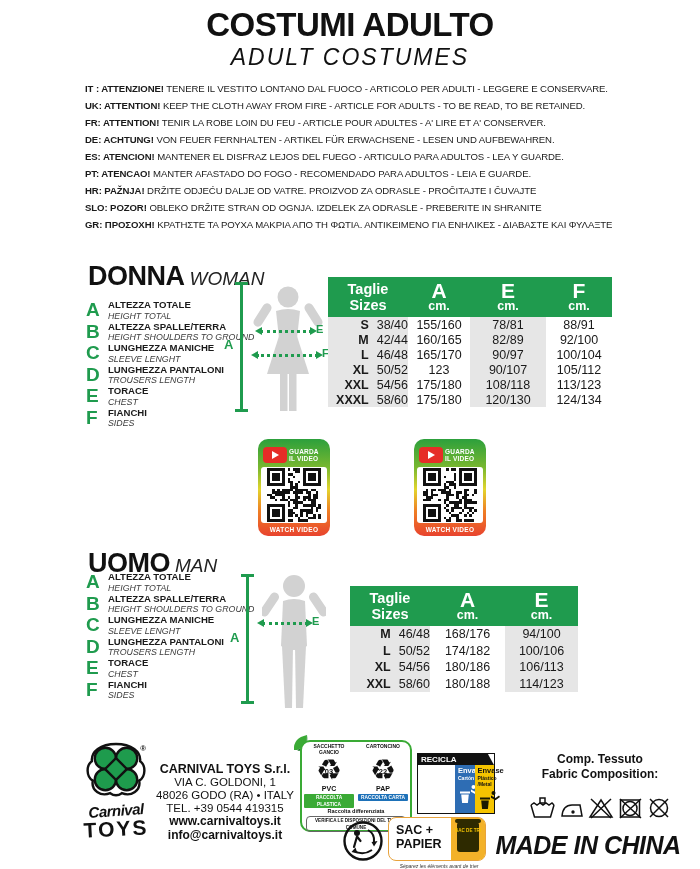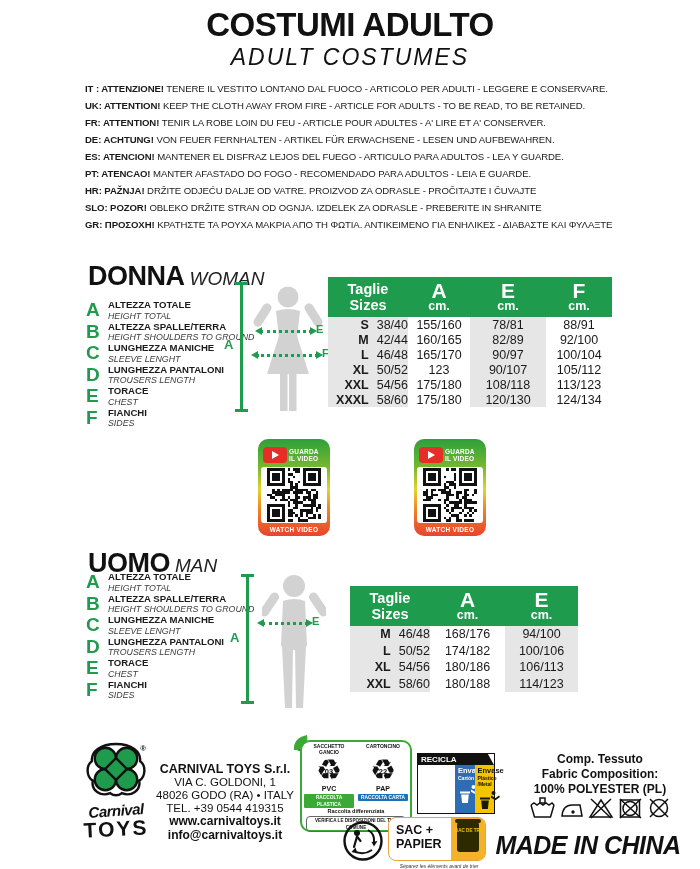--- a/index.html
+++ b/index.html
@@ -797,21 +797,20 @@
             <path d="M3.2 10.5 h7.6 l-0.9 8.5 h-5.8z"></path>
           </g>
         </svg>
       </div>
     </div>
   </div>
 
   <div class="abs fabric">
     <div>Comp. Tessuto</div>
     <div>Fabric Composition:</div>
-    <div>100% POLYESTER (PL)</div>
   </div>
   <div class="abs care-row">
     <svg width="27" height="22" viewBox="0 0 27 22">
       <g fill="none" stroke="#111" stroke-width="1.5">
         <path d="M2 8 L5.5 20 H21.5 L25 8"></path>
         <path d="M2 8 L5 6 L8 8 L11 6 L14 8 L17 6 L20 8 L23 6 L25 8"></path>
         <path d="M11 1 h5 v5 h-5 z"></path>
       </g>
     </svg>
     <svg width="26" height="22" viewBox="0 0 26 22">

